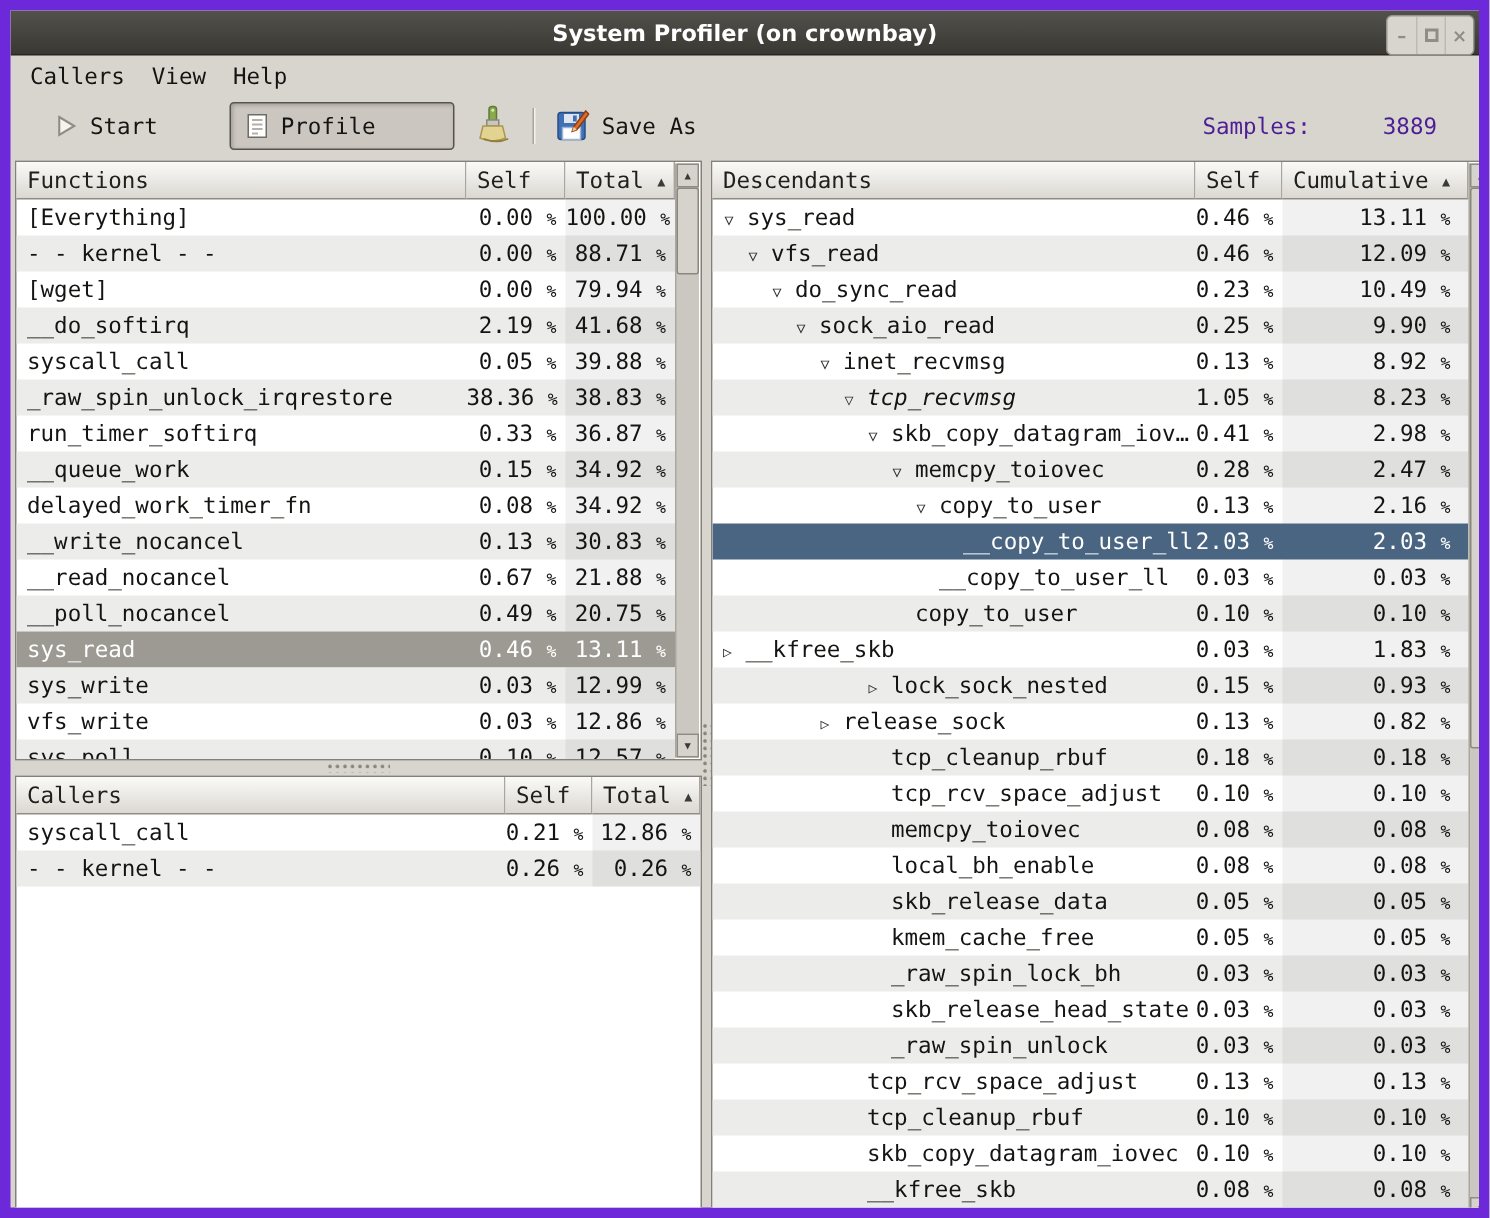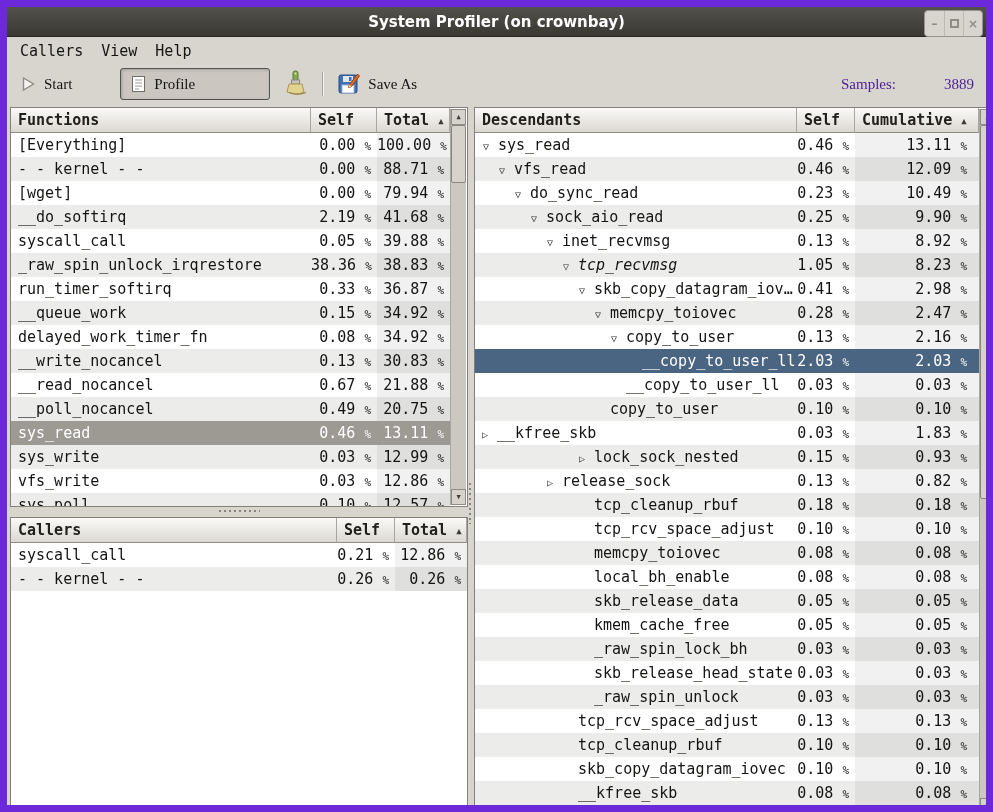--- a/index.html
+++ b/index.html
@@ -21,21 +21,21 @@
   .win-btn:first-child { border-left:none; }
   .max-glyph { width:9px; height:9px; border:2px solid #908d87; display:inline-block; }
 
   
   .menubar { position:absolute; left:0; top:30px; width:100%; height:27px;
              display:flex; align-items:center; padding-left:4px; }
   .menu-item { padding:2px 9px; font-size:15px; color:#141413; }
 
   
   .toolbar { position:absolute; left:0; top:57px; width:100%; height:40px;
-             display:flex; align-items:center; padding:0 10px; font-size:15px; color:#141413;font-family:Liberation Serif, serif; }
+             display:flex; align-items:center; padding:0 26px; font-size:15px; color:#141413; }
   .tb-btn { display:flex; align-items:center; gap:8px; }
   .tb-start { margin-left:4px; }
   .tb-profile { margin-left:48px; width:150px; height:32px; padding-left:10px;
                 background:#cbc7c0; border:1px solid #55534e; border-radius:3px;
                 box-shadow:inset 1px 1px 3px rgba(0,0,0,0.22); }
   .tb-brush { margin-left:14px; }
   .tb-sep { margin-left:16px; width:2px; height:24px;
             border-left:1px solid #a7a49d; border-right:1px solid #f4f2ef; }
   .tb-saveas { margin-left:14px; }
   .tb-right { margin-left:auto; display:flex; align-items:center;
@@ -43,21 +43,21 @@
   .tb-samples-value { margin-left:48px; margin-right:2px; }
 
   
   .panel { position:absolute; background:#ffffff; border:1px solid #84817b; }
   #functions-panel   { left:3px;   top:100px; width:458px; height:400px; }
   #callers-panel     { left:3px;   top:510px; width:458px; height:299px; }
   #descendants-panel { left:467px; top:100px; width:523px; height:709px; }
   .inner { position:absolute; left:0; top:0; bottom:0; right:17px; }
   .inner.noscroll { right:0; }
 
-  .thead { display:flex; height:25px;font-weight:bold; }
+  .thead { display:flex; height:25px; }
   .hcell { background:linear-gradient(#fbfaf8,#dbd8d2); border-right:1px solid #a9a69f;
            border-bottom:1px solid #8f8c85; padding:3px 0 0 7px; font-size:15px;
            color:#21201d; white-space:nowrap; overflow:hidden; }
   .sort-arrow { font-size:9px; margin-left:9px; color:#3c3b36; vertical-align:1px; }
 
   .tbody { position:absolute; left:0; right:0; top:25px; bottom:0; overflow:hidden; }
   .trow { display:flex; height:24px; line-height:24px; font-size:15px; color:#141413; }
   .trow.alt { background:#ececeb; }
   .trow.sel-blue { background:#4a6581; color:#ffffff; }
   .trow.sel-gray { background:#9d9a93; color:#ffffff; }

